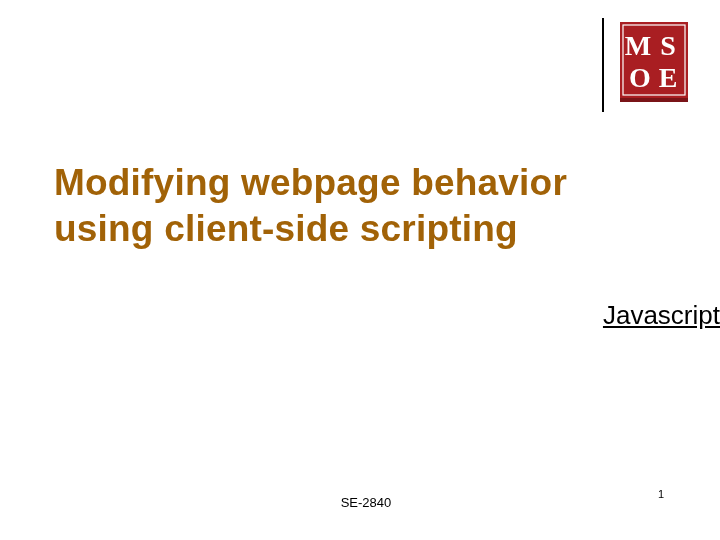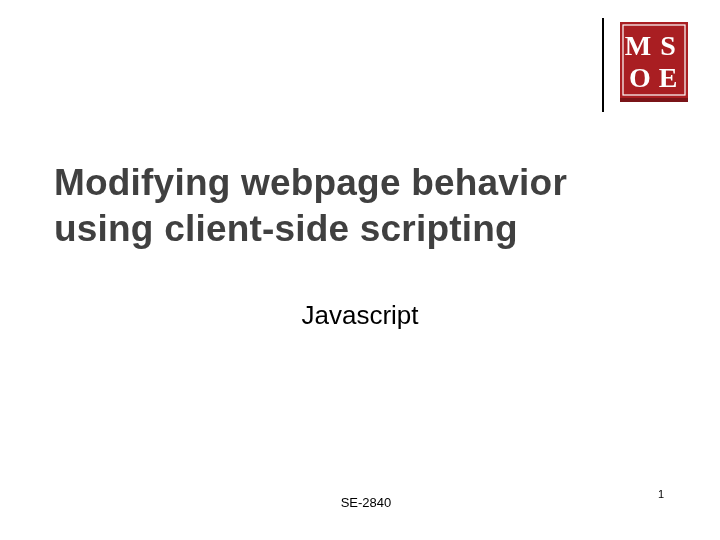--- a/index.html
+++ b/index.html
@@ -27,33 +27,34 @@
   }
   .logo svg { display: block; }
 
   .title {
     position: absolute;
     top: 160px;
     left: 54px;
     right: 52px;
     font-size: 37px;
     font-weight: bold;
-    color: #404040;
+    color: #a16207;
     line-height: 1.25;
     letter-spacing: 0.2px;
   }
 
   .subtitle {
     position: absolute;
     top: 300px;
     left: 0;
     width: 100%;
-    text-align: center;
+    text-align: right;
     font-size: 26px;
     color: #000;
+    text-decoration: underline;
   }
 
   .footer {
     position: absolute;
     bottom: 28px;
     left: 0;
     width: 100%;
     text-align: center;
     font-size: 13px;
     color: #000;

